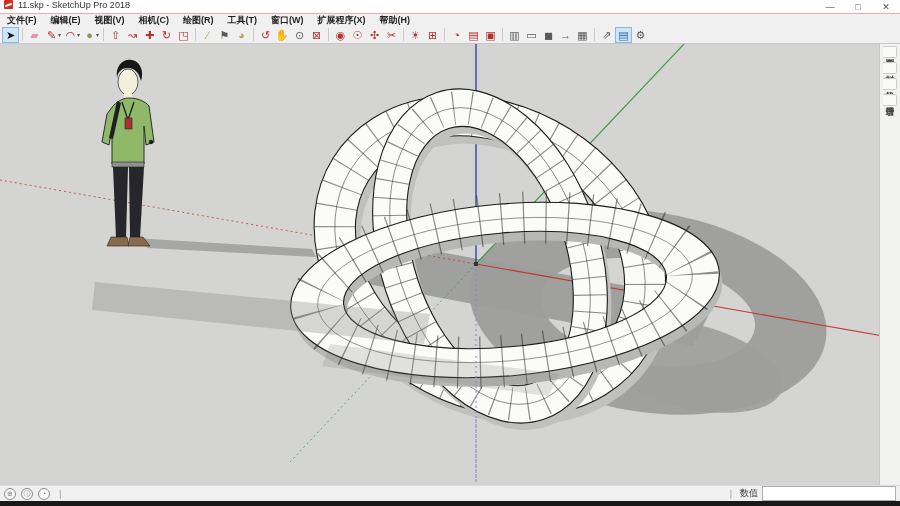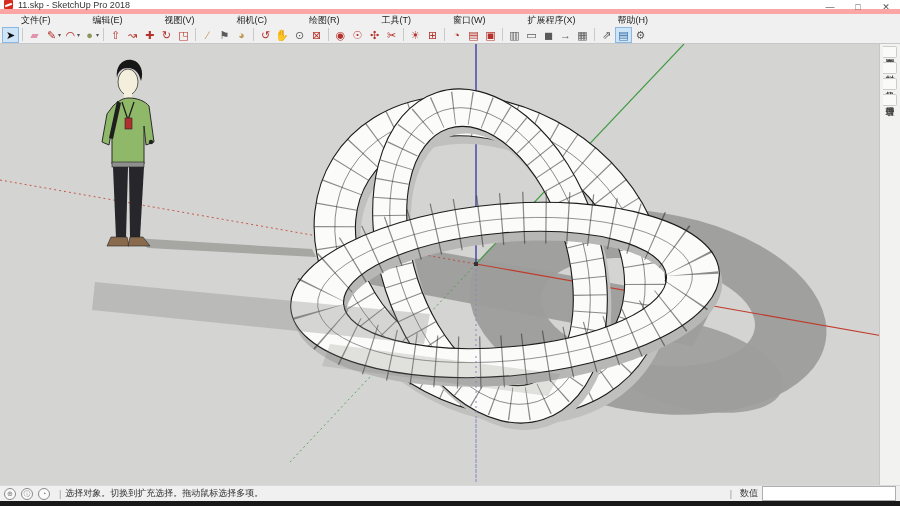--- a/index.html
+++ b/index.html
@@ -1,23 +1,23 @@
 <!DOCTYPE html>
 <html><head>
 <meta charset="utf-8">
 <style>
   html,body{margin:0;padding:0;background:#fff;}
   body{width:900px;height:506px;font-family:"Liberation Sans","DejaVu Sans",sans-serif;overflow:hidden;position:relative;}
-  .titlebar{height:14px;background:#ffffff;display:flex;font-size:9px;color:#333;position:relative;border-bottom:5px solid #fca5a5;box-sizing:border-box;}
+  .titlebar{height:14px;background:#ffffff;display:flex;font-size:9px;color:#333;position:relative;border-bottom:1px solid #fca5a5;box-sizing:border-box;}
   .app-icon{width:9px;height:9px;background:#d62b1f;margin:0 5px 0 4px;border-radius:1px;position:relative;}
   .app-icon::after{content:"";position:absolute;left:1px;top:4px;width:7px;height:2px;background:#fff;transform:rotate(-20deg);}
   .win-controls{position:absolute;right:0;top:0;display:flex;height:14px;}
   .win-controls span{width:28px;text-align:center;font-size:9px;color:#555;line-height:14px;}
   .menubar{height:12px;background:#f0f0f0;display:flex;align-items:center;font-size:9px;color:#222;}
-  .menubar .mitem{padding:0 21px;line-height:12px;}
+  .menubar .mitem{padding:0 7px;line-height:12px;font-weight:bold;}
   .toolbar{height:18px;background:#f0f0f0;border-bottom:1px solid #c8c8c8;display:flex;align-items:center;padding-left:2px;box-sizing:border-box;}
   .tbtn{width:17px;height:16px;line-height:15px;text-align:center;font-size:11px;display:inline-block;border:1px solid transparent;box-sizing:border-box;}
   .tbtn.active{background:#cde5f7;border:1px solid #8ab8e0;}
   .tsep{width:1px;height:13px;background:#c9c9c9;margin:0 3px;}
   .dd{font-size:6px;color:#555;margin:0 1px 0 -2px;align-self:center;}
   .red{color:#b5322c}.pink{color:#e394ad}.tan{color:#c09a52}.gray{color:#5a5a5a}
   .olive{color:#8f955f}.blue{color:#3a6ea5}.black{color:#111}
   .viewport{height:441px;position:relative;background:#d4d4d2;}
   .viewport svg{display:block;}
   .tray{position:absolute;top:0;right:0;width:21px;height:441px;background:#f2f2f1;border-left:1px solid #c6c6c5;box-sizing:border-box;display:flex;flex-direction:column;align-items:center;padding-top:2px;}
@@ -180,20 +180,19 @@
     <div class="tray-tab">风格</div>
     <div class="tray-tab">管理目录</div>
   </div>
 </div>
 
 <div class="statusbar">
   <span class="sicon">⊕</span>
   <span class="sicon">ⓘ</span>
   <span class="sicon">◔</span>
   <span class="ssep">|</span>
-  <span class="hint">选择对象。切换到扩充选择。拖动鼠标选择多项。</span>
   <span class="meas">
     <span class="ssep">|</span>
     <span class="meas-label">数值</span>
     <input class="meas-input" type="text" value="" style="">
   </span>
 </div>
 <div class="bottomstrip"></div>
 
 </body></html>

